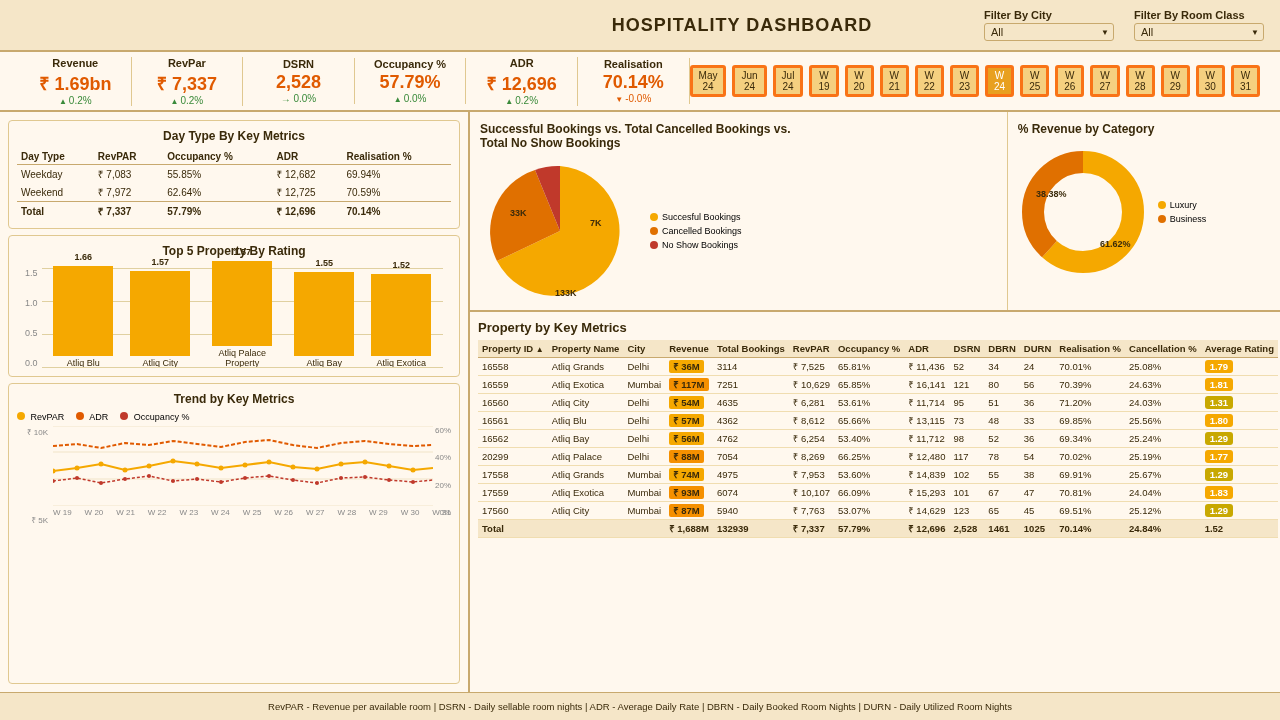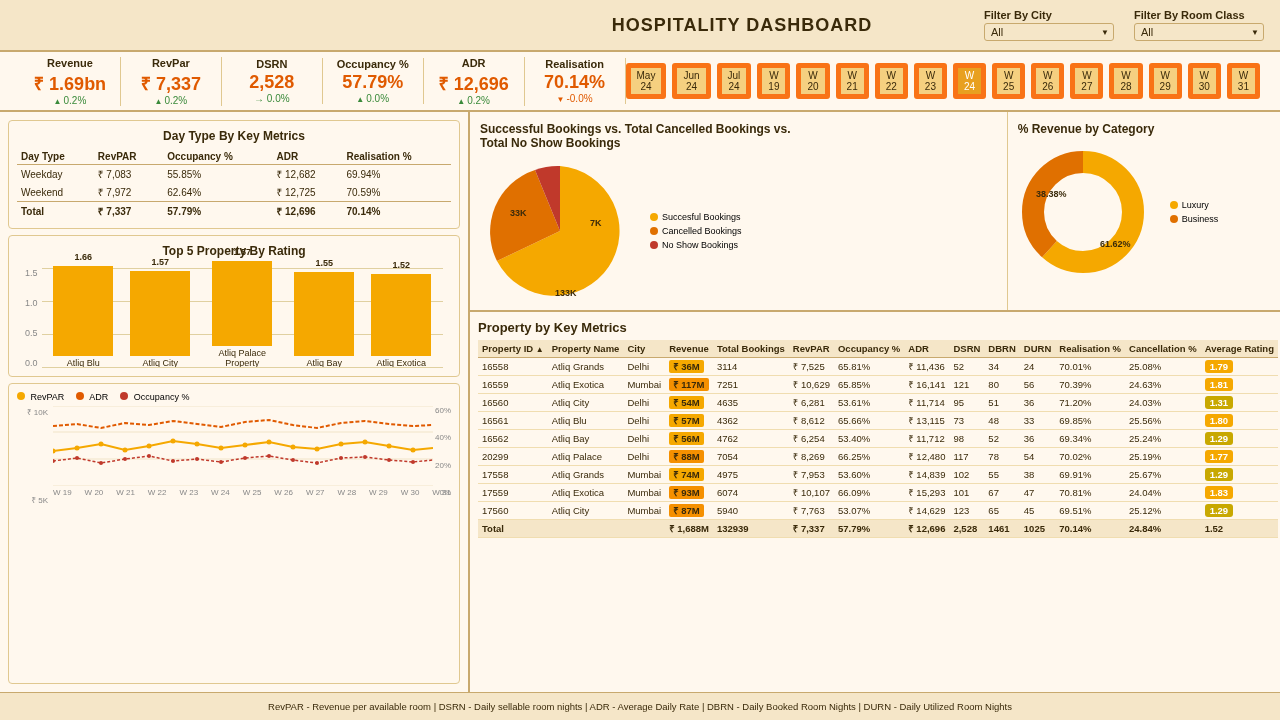--- a/index.html
+++ b/index.html
@@ -107,21 +107,21 @@
     .arrow-down::before { content: '▼'; font-size: 8px; }
     .week-nav {
       display: flex;
       align-items: center;
       gap: 6px;
       flex: 2;
       justify-content: flex-end;
     }
     .week-btn {
       background: #f5d080;
-      border: 5px solid #f97316;
+      border: 3px solid #f97316;
       border-radius: 3px;
       padding: 2px 6px;
       font-size: 10px;
       cursor: pointer;
       color: #3a2a0a;
     }
     .week-btn.active { background: #e8a020; color: white; }
     .main-content {
       display: flex;
       height: calc(720px - 52px - 60px - 28px);
@@ -328,21 +328,21 @@
     }
     .legend-sq {
       width: 8px;
       height: 8px;
       border-radius: 50%;
       display: inline-block;
     }
     .donut-container {
       display: flex;
       align-items: center;
-      gap: 22px;
+      gap: 10px;
     }
     .donut-legend {
       font-size: 9px;
       display: flex;
       flex-direction: column;
       gap: 4px;
     }
   </style>
 </head>
 <body>
@@ -514,20 +514,21 @@
                 <div class="bar" style="height:82px;"></div>
               </div>
               <span class="bar-name">Atliq Exotica</span>
             </div>
           </div>
         </div>
       </div>
     </div>
 
     <div class="chart-card" style="flex:1;">
+      <div class="chart-title">Trend by Key Metrics</div>
       <div class="trend-legend">
         <span><span class="legend-dot" style="background:#f5a800;"></span> RevPAR</span>
         <span><span class="legend-dot" style="background:#e05a00;"></span> ADR</span>
         <span><span class="legend-dot" style="background:#c0392b;"></span> Occupancy %</span>
       </div>
 
       <div style="position:relative; padding-left:36px; padding-bottom:20px;">
         <div style="position:absolute;left:0;top:0;bottom:12px;display:flex;flex-direction:column;justify-content:space-between;font-size:8px;color:#888;width:34px;text-align:right;padding-right:3px;">
           <span>₹ 10K</span>
           <span>₹ 5K</span>

